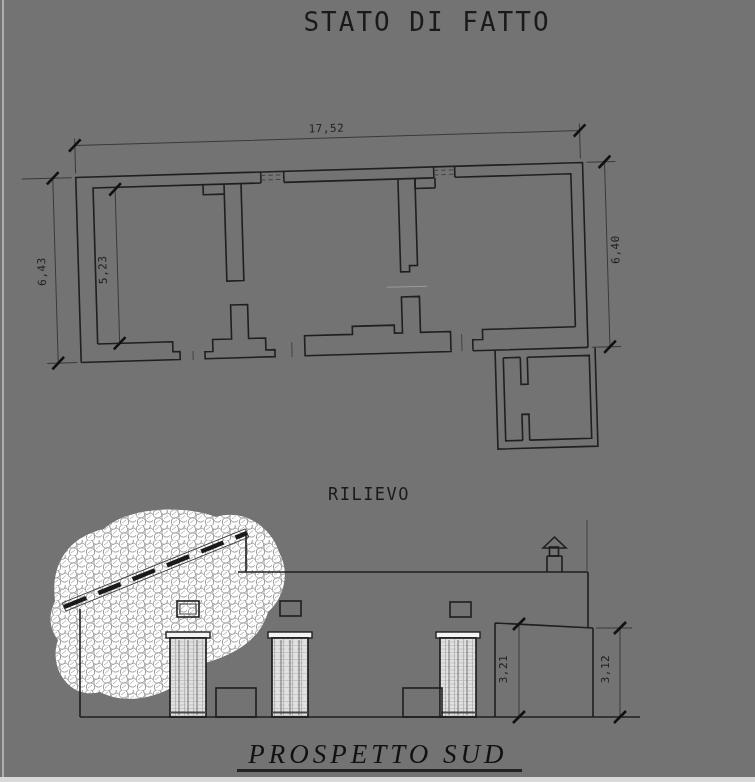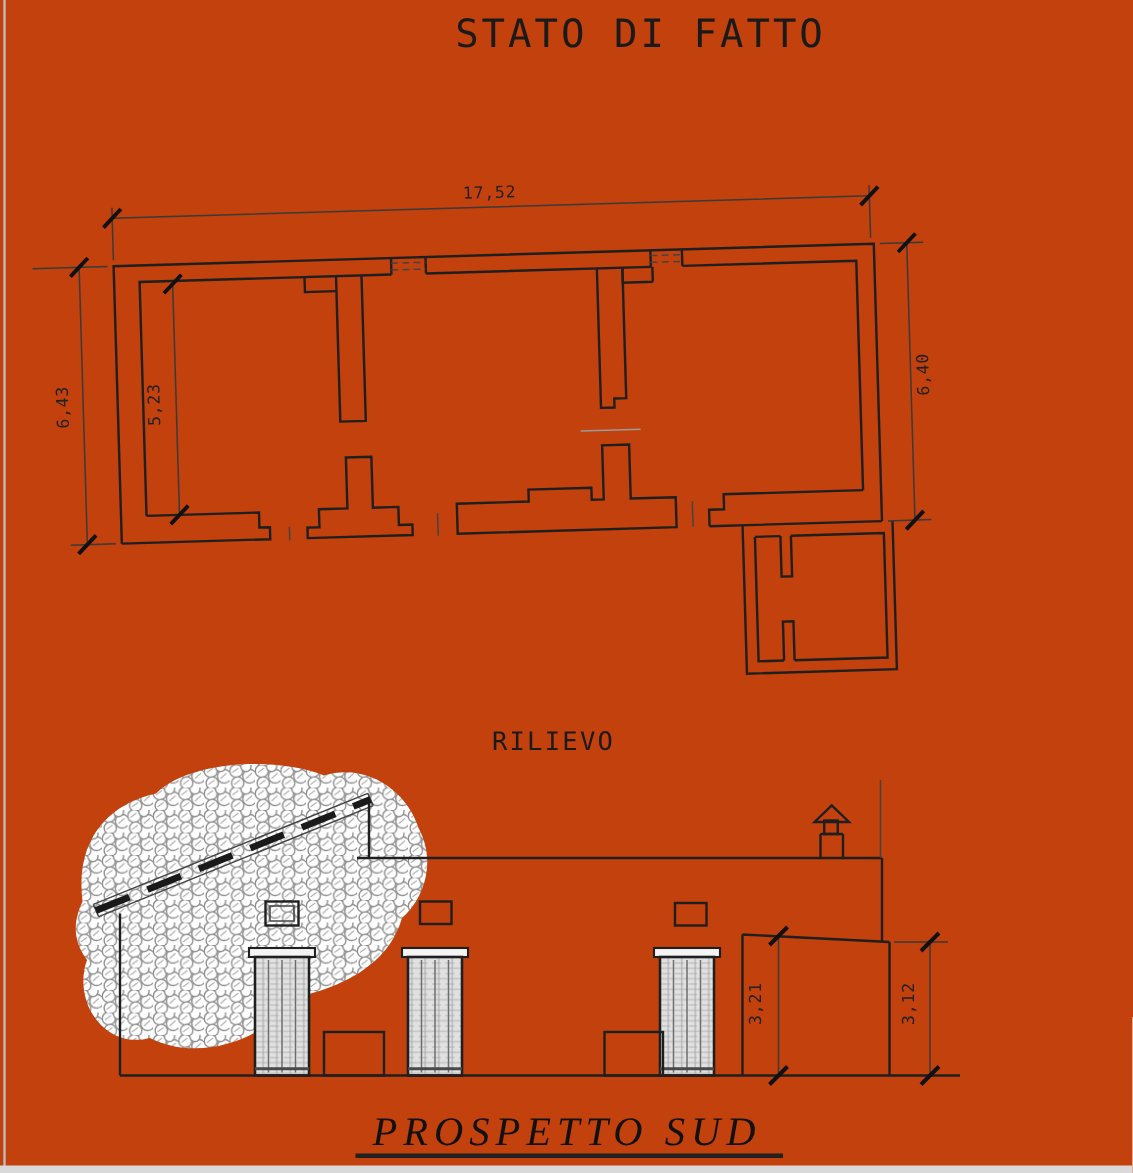--- a/index.html
+++ b/index.html
@@ -1,16 +1,16 @@
 <!DOCTYPE html>
 <html><head>
 <meta charset="utf-8">
 <style>
   html,body{margin:0;padding:0;background:#fff;}
-  #canvas{position:relative;width:755px;height:782px;background:#c2410c;overflow:hidden;
+  #canvas{position:relative;width:755px;height:782px;background:#737373;overflow:hidden;
           font-family:"DejaVu Sans Mono", monospace;}
   svg{position:absolute;left:0;top:0;}
   .ink{stroke:#1f1f1f;fill:none;stroke-width:1.6;stroke-linejoin:miter;stroke-linecap:butt;}
   .thin{stroke:#444;fill:none;stroke-width:1;}
   .gray{stroke:#9a9a9a;fill:none;stroke-width:1;}
   .tick{stroke:#111;stroke-width:2.6;}
   .dimline{stroke:#3a3a3a;stroke-width:1;fill:none;}
   .dimtext{font-family:"DejaVu Sans Mono", monospace;font-size:11px;fill:#222;letter-spacing:0.5px;}
   .cadtitle{font-family:"DejaVu Sans Mono", monospace;fill:#1a1a1a;}
   .sertitle{font-family:"Liberation Serif", serif;font-style:italic;fill:#111;}

